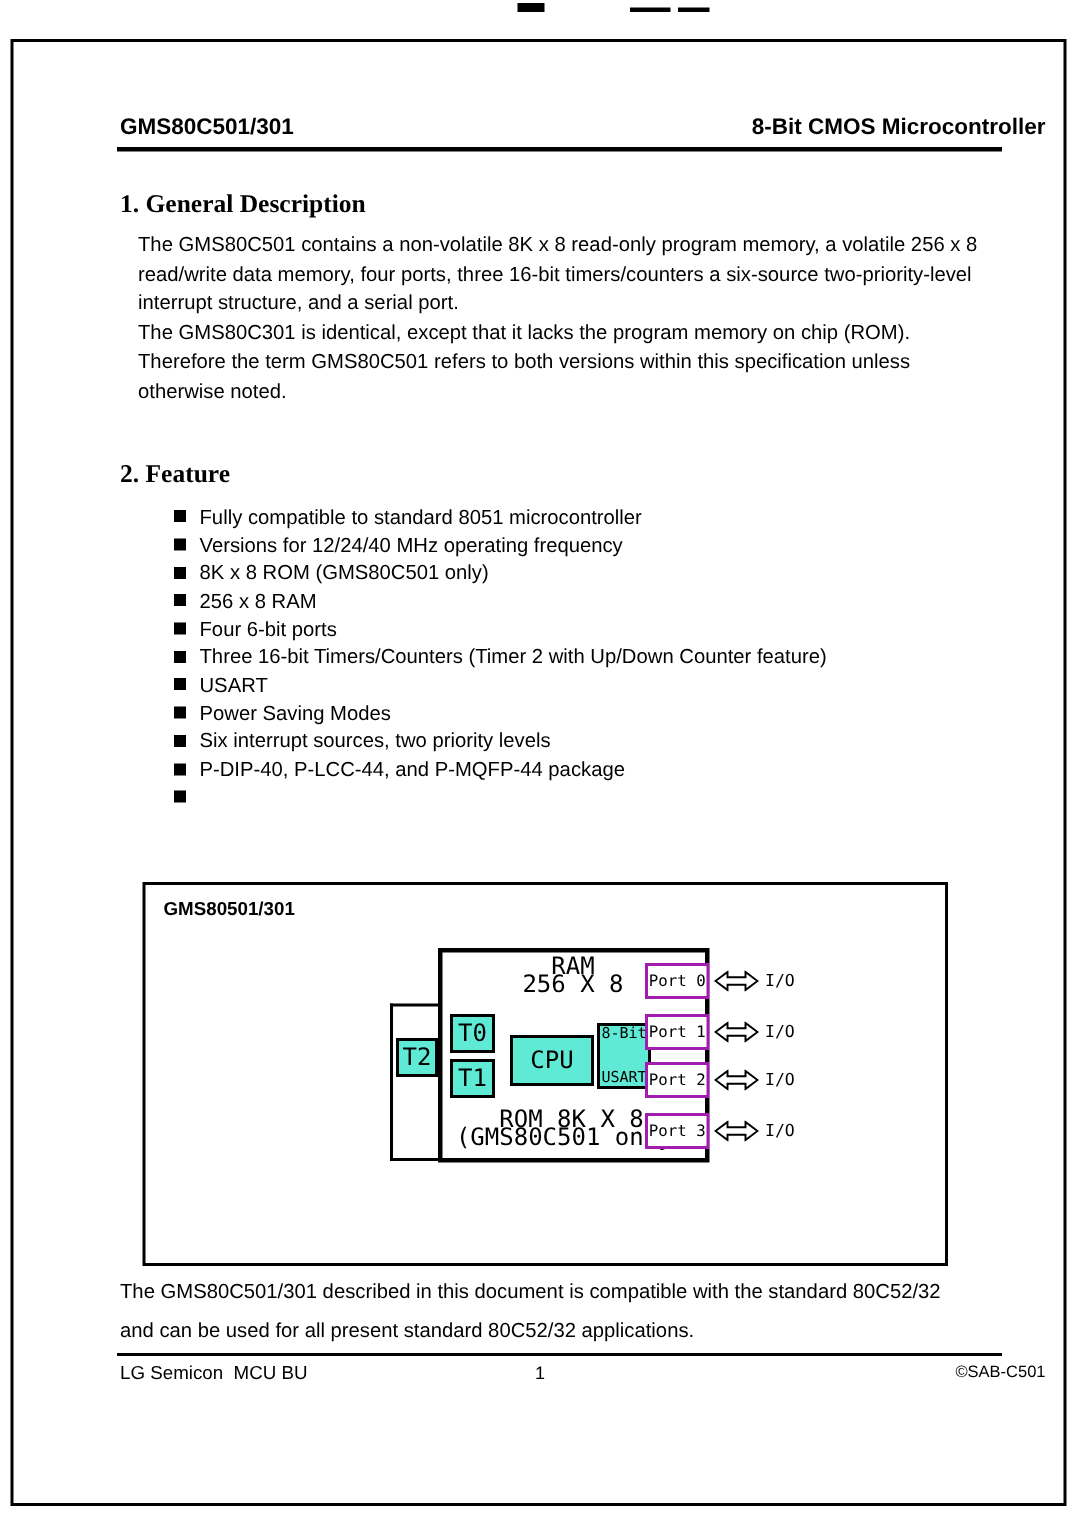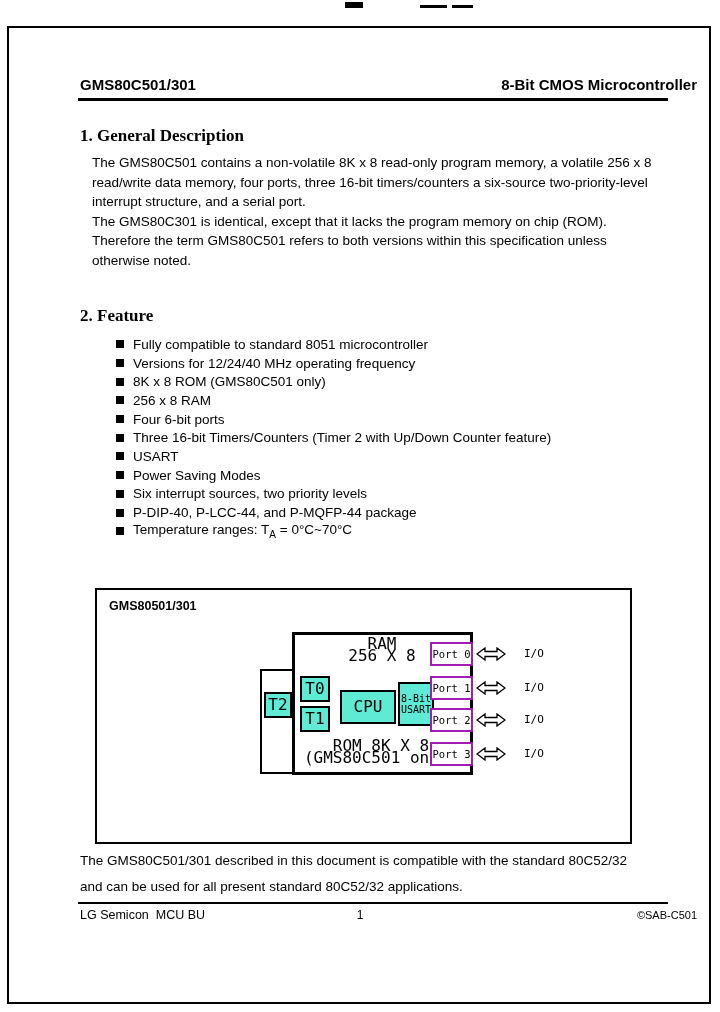--- a/index.html
+++ b/index.html
@@ -35,27 +35,27 @@
   .main-box{position:absolute;left:195px;top:42px;width:175px;height:137px;border:3px solid #000;}
   .ext-box{position:absolute;left:163px;top:79px;width:32px;height:101px;border:2px solid #000;border-right:none;background:#fff;}
   .ram{position:absolute;left:200px;top:48px;width:170px;text-align:center;}
   .rom{position:absolute;left:198px;top:150px;width:172px;text-align:center;}
   .bx{position:absolute;border:2px solid #000;background:#5eead4;text-align:center;}
   .t0{left:203px;top:86px;width:26px;height:22px;line-height:22px;}
   .t1{left:203px;top:116px;width:26px;height:22px;line-height:22px;}
   .t2{left:167px;top:102px;width:24px;height:22px;line-height:22px;}
   .cpu{left:243px;top:100px;width:52px;height:30px;line-height:30px;}
   .usart{left:301px;top:92px;width:32px;height:40px;font-size:10px;line-height:11px;
-         display:flex;flex-direction:column;justify-content:center;}
+         display:flex;flex-direction:column;justify-content:space-between;}
   .port-row{position:absolute;left:333px;display:flex;align-items:center;}
   .pr0{top:52px;} .pr1{top:86px;} .pr2{top:118px;} .pr3{top:152px;}
   .port-box{width:39px;height:20px;border:2px solid #a21caf;background:#fff;text-align:center;
             line-height:20px;font-size:10.5px;}
   .arrow{margin-left:3px;}
-  .io{margin-left:18px;font-size:11px;}
+  .io{margin-left:4px;font-size:11px;}
 
   .closing{position:absolute;left:80px;top:848px;width:568px;font-size:13.5px;line-height:26px;}
   .ft-rule{position:absolute;left:78px;top:902px;width:590px;height:2px;background:#000;}
   .ft-left{position:absolute;left:80px;top:908px;font-size:12.5px;white-space:pre;}
   .ft-page{position:absolute;left:0;top:908px;width:720px;text-align:center;font-size:12px;}
   .ft-right{position:absolute;right:52px;top:909px;font-size:11px;}
 </style>
 </head>
 <body>
 
@@ -112,21 +112,20 @@
     <li>
         <span class="sq"></span>
         <span>Six interrupt sources, two priority levels</span>
       </li>
     <li>
         <span class="sq"></span>
         <span>P-DIP-40, P-LCC-44, and P-MQFP-44 package</span>
       </li>
     <li>
         <span class="sq"></span>
-        <span><span>Temperature ranges: T</span><sub class="ta">A</sub><span> = 0°C~70°C</span></span>
       </li>
   </ul>
 
   <div class="figure">
     <div class="fig-label">GMS80501/301</div>
 
     <div class="ext-box"></div>
     <div class="main-box"></div>
 
     <div class="ram dg">

